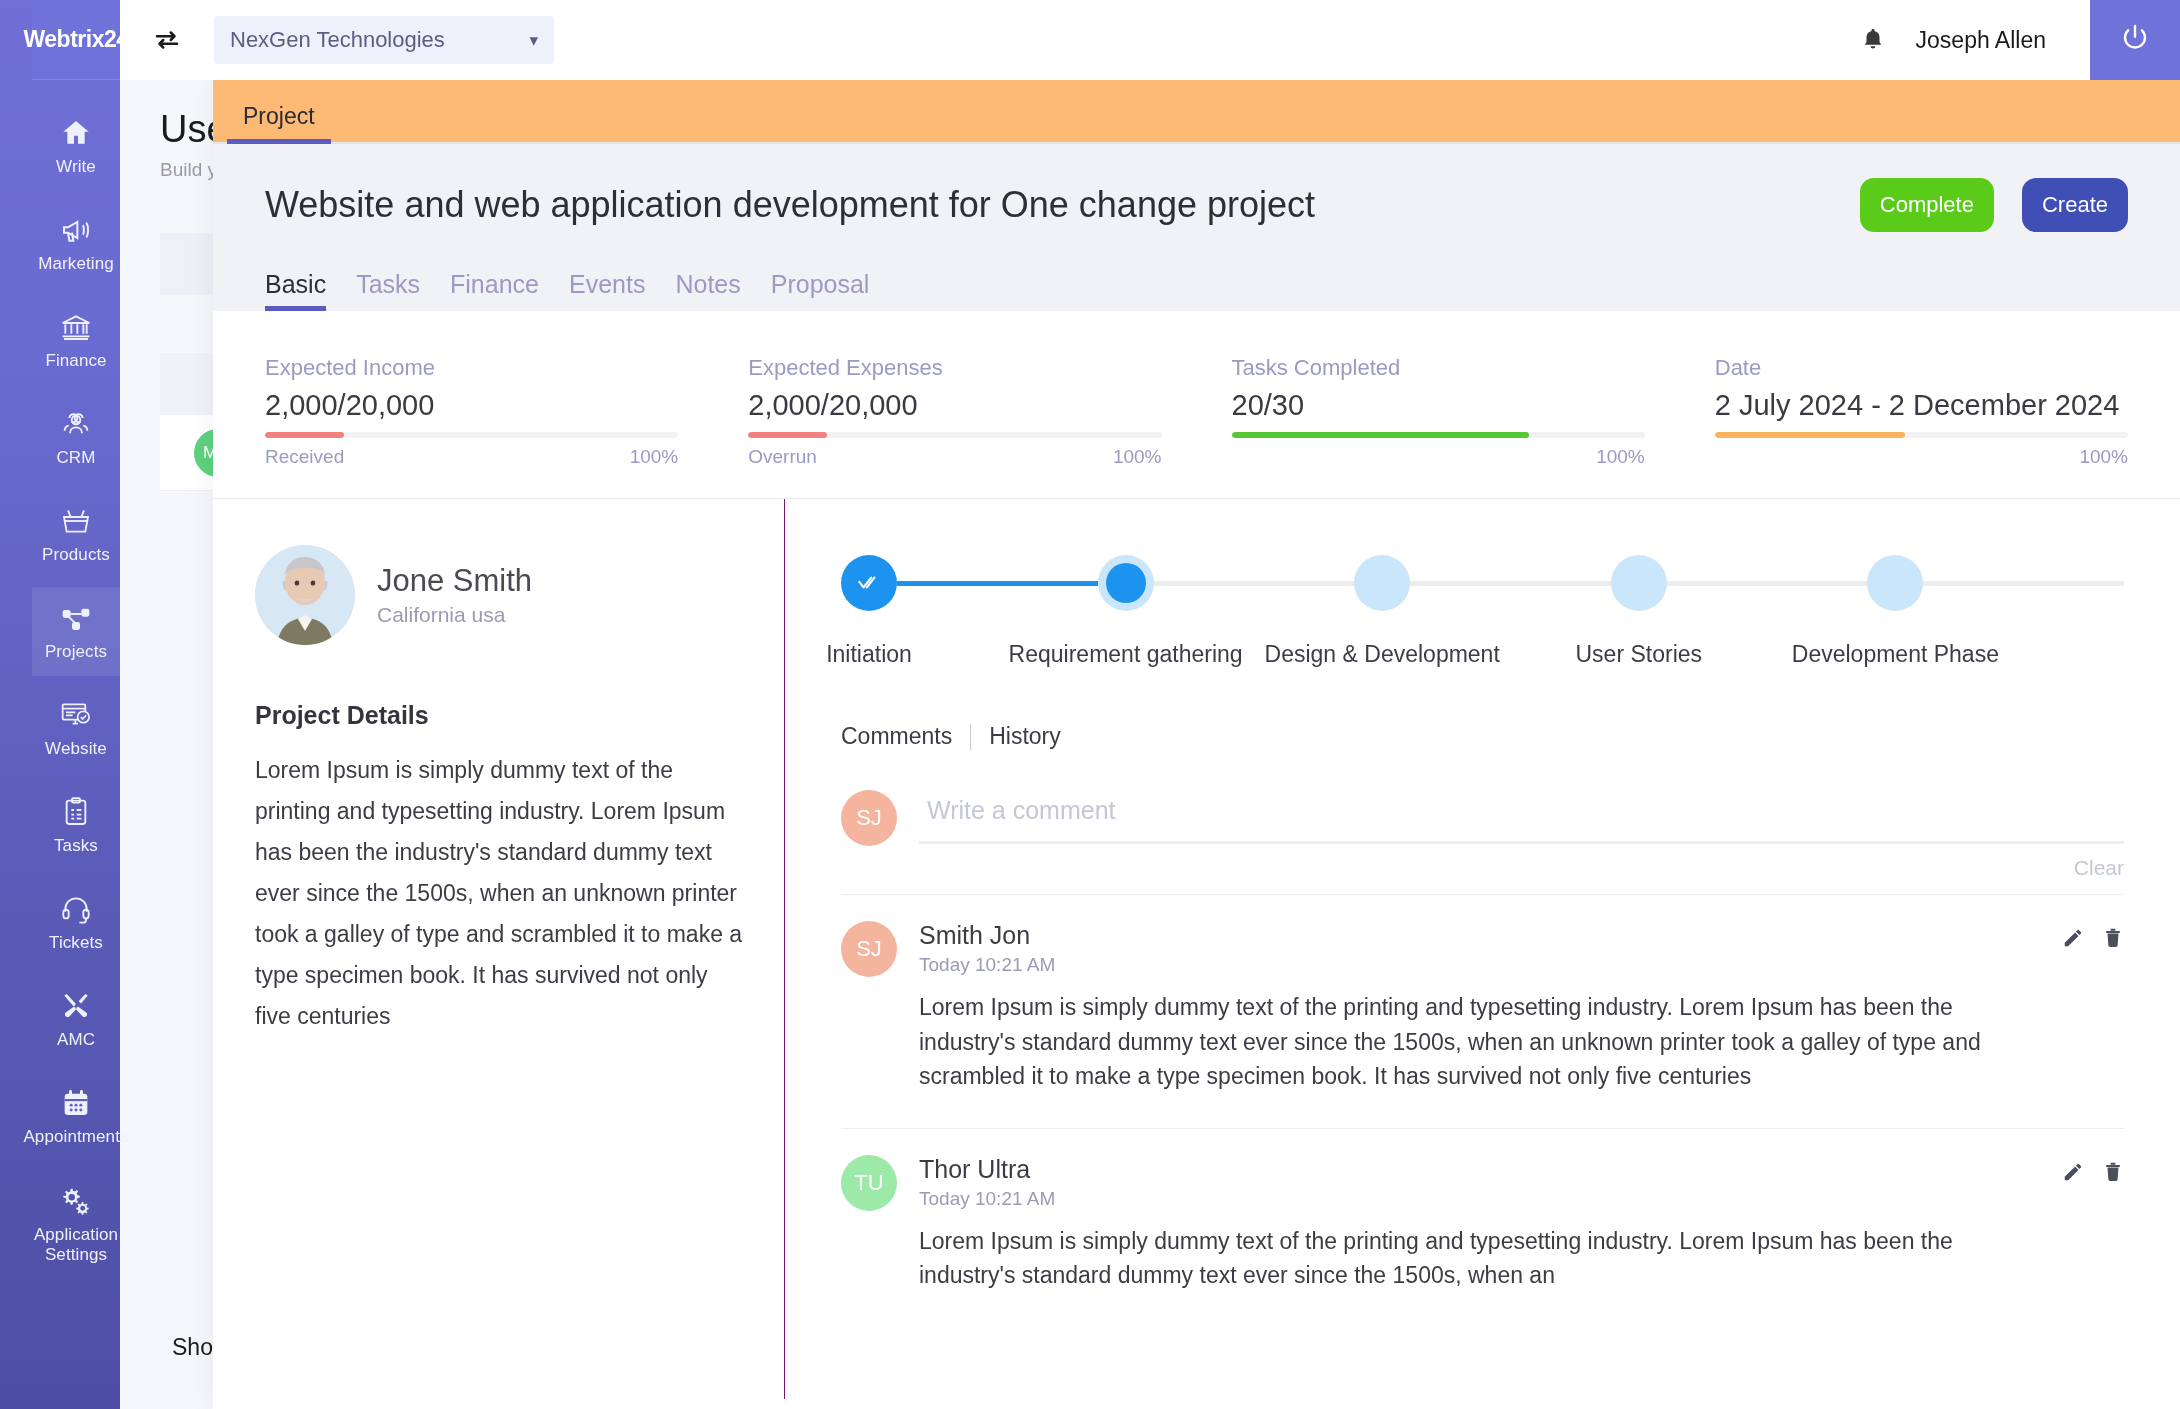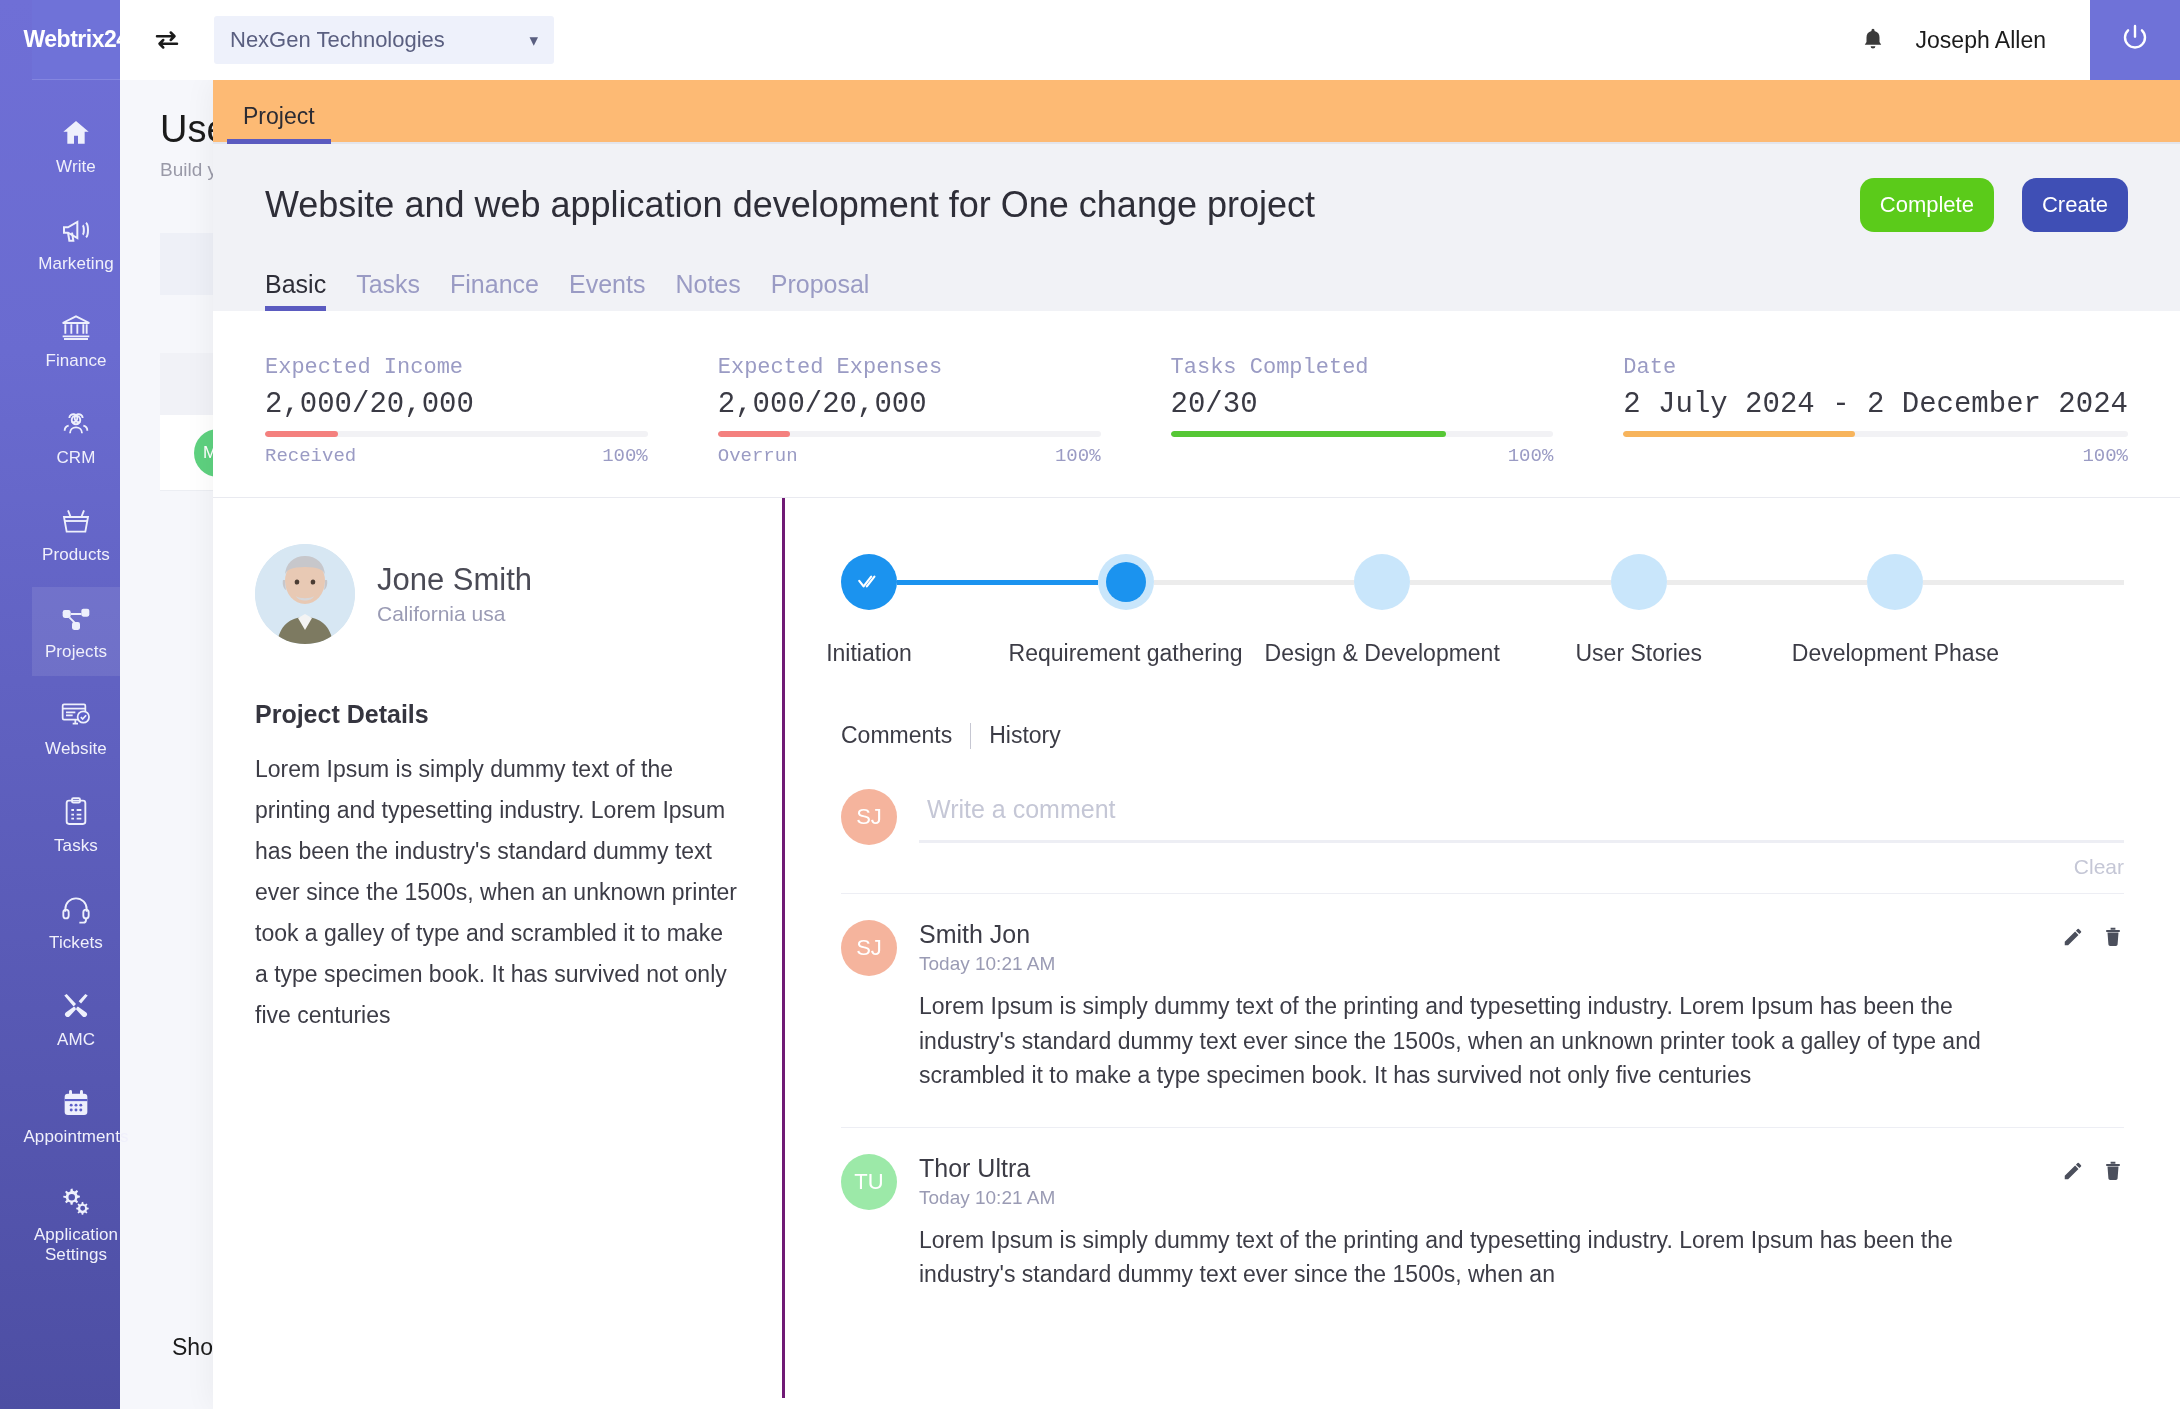--- a/index.html
+++ b/index.html
@@ -131,35 +131,34 @@
   .subtab.active { color: #2e2e38; }
   .subtab.active::after {
     content: ""; position: absolute; left: 0; right: 0; bottom: 0;
     height: 5px; background: #5b5bc0;
   }
 
   
   .stats {
     display: flex; padding: 44px 52px 30px 52px; background: #ffffff;
     border-bottom: 1px solid #e9eaf0;
-    font-family: Liberation Mono, monospace;
   }
   .stat { flex: 1; padding-right: 70px; }
   .stat:last-child { padding-right: 0; }
   .stat-label { font-size: 22px; color: #9a9bc4; margin-bottom: 8px; }
   .stat-value { font-size: 29px; color: #3a3a44; margin-bottom: 10px; white-space: nowrap; }
   .stat-bar { height: 6px; background: #f2f2f5; border-radius: 3px; overflow: hidden; }
   .stat-bar-fill { height: 6px; border-radius: 3px; }
   .stat-foot { display: flex; justify-content: space-between; margin-top: 8px; }
   .stat-foot span { font-size: 19px; color: #9a9bc4; }
 
   
   .modal-body { display: flex; height: 900px; }
   .left-pane {
-    width: 572px; padding: 46px 40px 0 42px; border-right: 3px solid #701a75;
+    width: 572px; padding: 46px 40px 0 42px; border-right: 1px solid #701a75;
   }
   .profile { display: flex; align-items: center; gap: 22px; }
   .profile-avatar {
     width: 100px; height: 100px; border-radius: 50%;
     background: #d6e6f2; position: relative; overflow: hidden; flex: 0 0 auto;
   }
   .profile-name { font-size: 31px; color: #4a4a55; font-weight: 400; }
   .profile-loc { font-size: 21px; color: #9a9bb4; margin-top: 4px; }
   .details-title { font-size: 25px; color: #35353f; font-weight: bold; margin-top: 56px; }
   .details-text {

